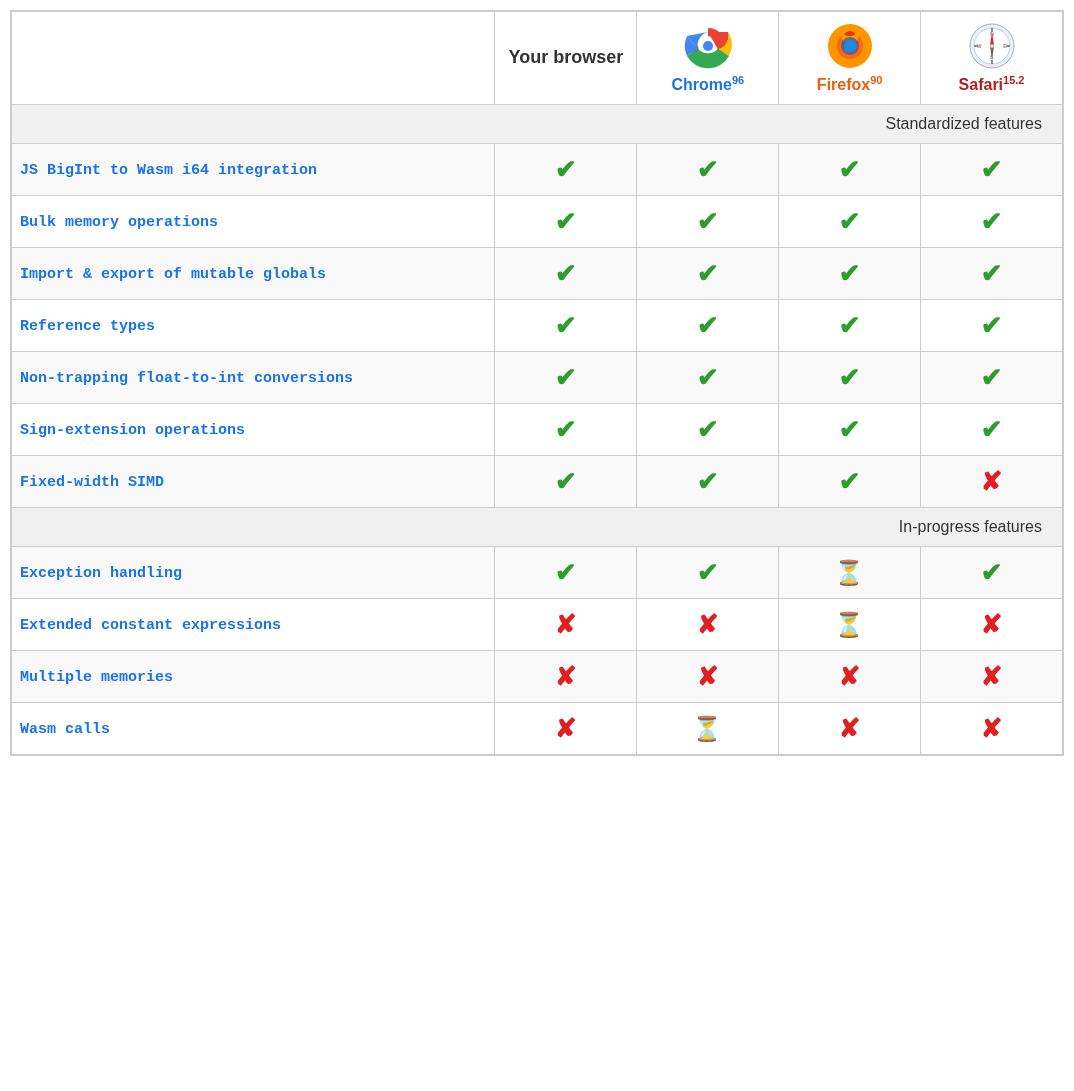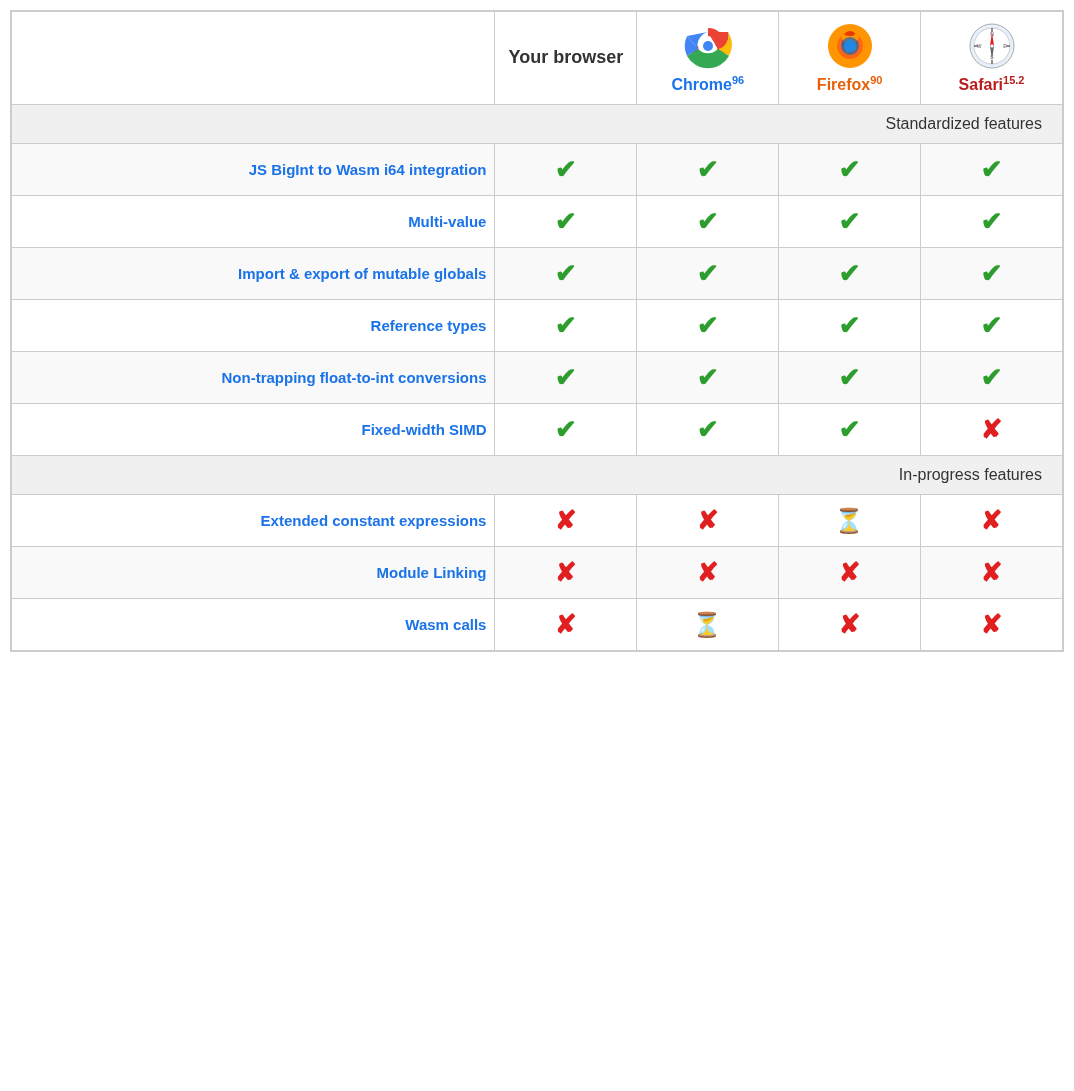--- a/index.html
+++ b/index.html
@@ -19,22 +19,23 @@
       border-collapse: collapse;
       padding-left: 26px;
     }
     th, td {
       border: 1px solid #ccc;
       text-align: center;
       padding: 10px 8px;
       vertical-align: middle;
     }
     th.feature-col, td.feature-col {
-      text-align: right;
+      text-align: left;
       width: 46%;
+      font-family: Liberation Mono, monospace;
     }
     th.browser-col {
       width: 13.5%;
     }
     .header-row th {
       background: #fff;
       border-bottom: 1px solid #ccc;
     }
     .your-browser-header {
       font-size: 18px;
@@ -168,21 +169,21 @@
       <td class="feature-col">
         <span class="feature-name">JS BigInt to Wasm i64 integration</span>
       </td>
       <td><span class="check">✔</span></td>
       <td><span class="check">✔</span></td>
       <td><span class="check">✔</span></td>
       <td><span class="check">✔</span></td>
     </tr>
         <tr class="data-row">
       <td class="feature-col">
-        <span class="feature-name">Multi-value</span>
+        <span class="feature-name">Bulk memory operations</span>
       </td>
       <td><span class="check">✔</span></td>
       <td><span class="check">✔</span></td>
       <td><span class="check">✔</span></td>
       <td><span class="check">✔</span></td>
     </tr>
         <tr class="data-row">
       <td class="feature-col">
         <span class="feature-name">Import &amp; export of mutable globals</span>
       </td>
@@ -196,50 +197,68 @@
         <span class="feature-name">Reference types</span>
       </td>
       <td><span class="check">✔</span></td>
       <td><span class="check">✔</span></td>
       <td><span class="check">✔</span></td>
       <td><span class="check">✔</span></td>
     </tr>
         <tr class="data-row">
       <td class="feature-col">
         <span class="feature-name">Non-trapping float-to-int conversions</span>
+      </td>
+      <td><span class="check">✔</span></td>
+      <td><span class="check">✔</span></td>
+      <td><span class="check">✔</span></td>
+      <td><span class="check">✔</span></td>
+    </tr>
+        <tr class="data-row">
+      <td class="feature-col">
+        <span class="feature-name">Sign-extension operations</span>
       </td>
       <td><span class="check">✔</span></td>
       <td><span class="check">✔</span></td>
       <td><span class="check">✔</span></td>
       <td><span class="check">✔</span></td>
     </tr>
         <tr class="data-row">
       <td class="feature-col">
         <span class="feature-name">Fixed-width SIMD</span>
       </td>
       <td><span class="check">✔</span></td>
       <td><span class="check">✔</span></td>
       <td><span class="check">✔</span></td>
       <td><span class="cross">✘</span></td>
     </tr>
         <tr class="section-header">
           <td colspan="5">In-progress features</td>
         </tr>
         <tr class="data-row">
       <td class="feature-col">
+        <span class="feature-name">Exception handling</span>
+      </td>
+      <td><span class="check">✔</span></td>
+      <td><span class="check">✔</span></td>
+      <td><span class="hourglass">⏳</span></td>
+      <td><span class="check">✔</span></td>
+    </tr>
+        <tr class="data-row">
+      <td class="feature-col">
         <span class="feature-name">Extended constant expressions</span>
       </td>
       <td><span class="cross">✘</span></td>
       <td><span class="cross">✘</span></td>
       <td><span class="hourglass">⏳</span></td>
       <td><span class="cross">✘</span></td>
     </tr>
         <tr class="data-row">
       <td class="feature-col">
-        <span class="feature-name">Module Linking</span>
+        <span class="feature-name">Multiple memories</span>
       </td>
       <td><span class="cross">✘</span></td>
       <td><span class="cross">✘</span></td>
       <td><span class="cross">✘</span></td>
       <td><span class="cross">✘</span></td>
     </tr>
         <tr class="data-row">
       <td class="feature-col">
         <span class="feature-name">Wasm calls</span>
       </td>

